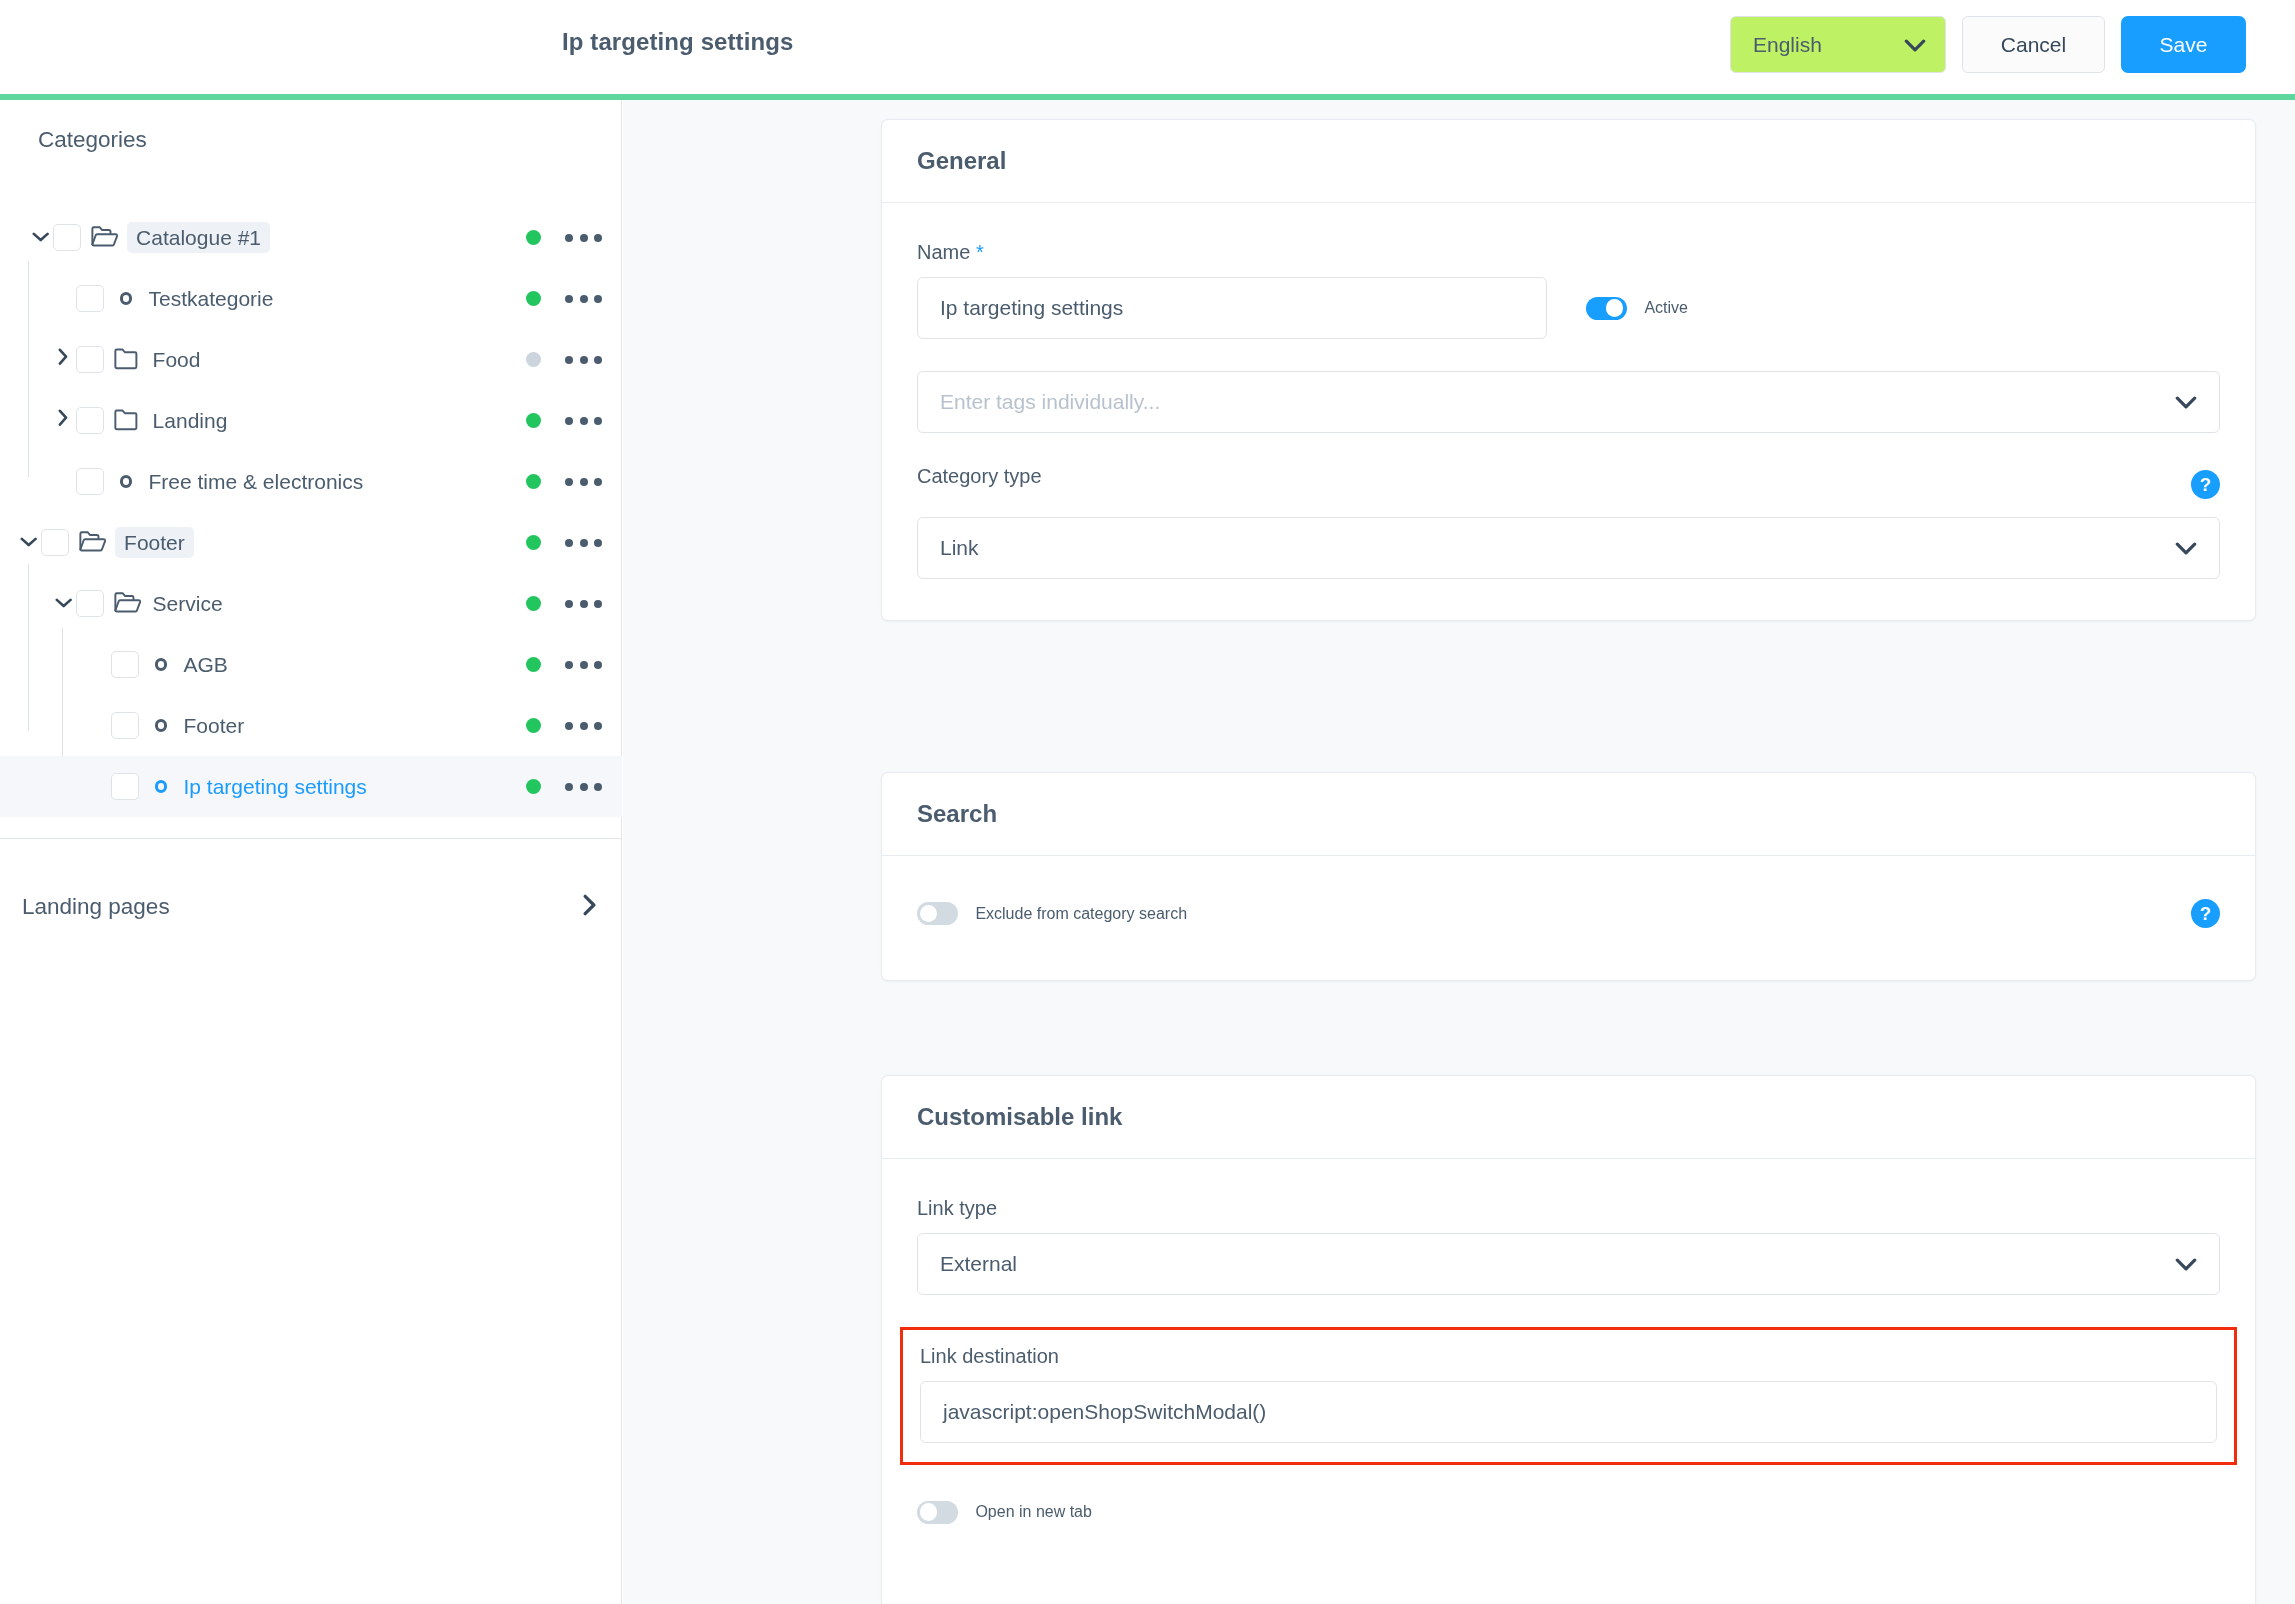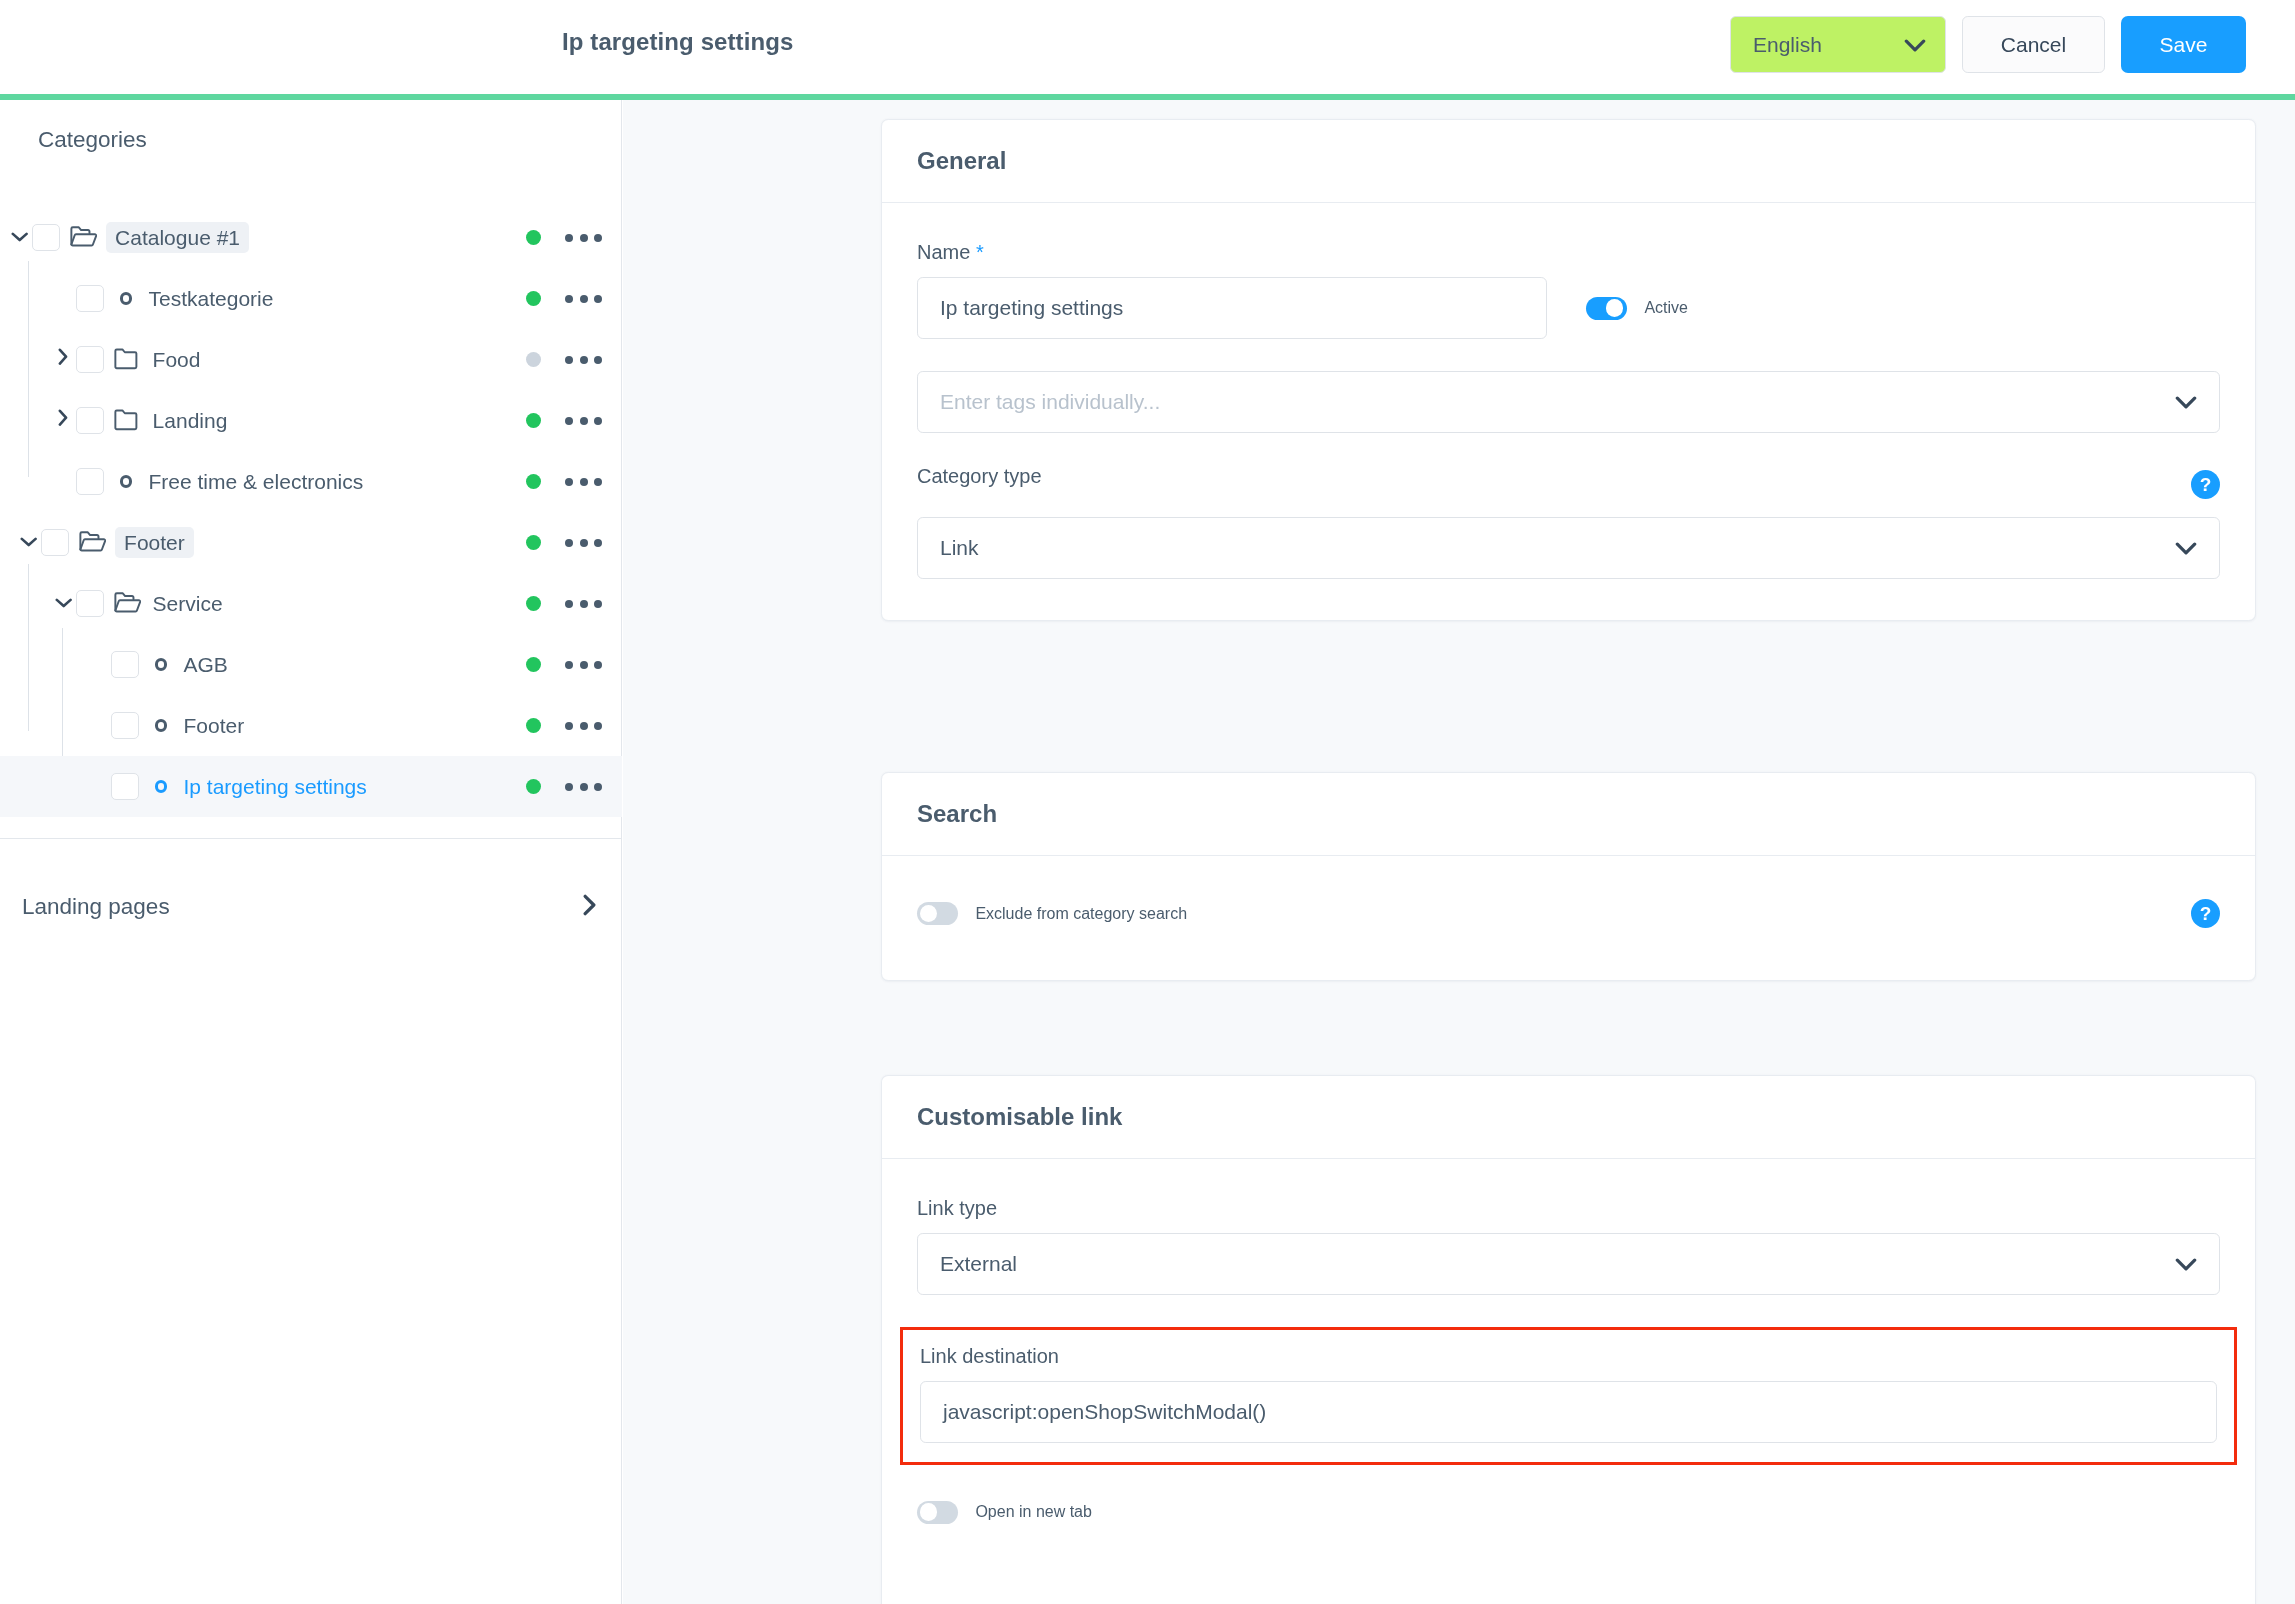--- a/index.html
+++ b/index.html
@@ -253,21 +253,21 @@
           <path d="M3 3l12 12L27 3" stroke="#37485a" stroke-width="4.5" stroke-linecap="round" stroke-linejoin="round"></path>
         </svg>
     </span>
   </div>
 
   <div class="rail" style="left:27.5px; top:161px; height:216px;"></div>
   <div class="rail" style="left:27.5px; top:464px; height:167px;"></div>
   <div class="rail" style="left:62px; top:528px; height:162px;"></div>
 
   <div class="tree" id="tree">
-      <div class="tree-row" style="padding-left: 7px; text-align: center;">
+      <div class="tree-row" style="padding-left: 28px; text-align: center;">
         <span class="twisty"><svg width="17.4" height="11" viewBox="0 0 24 15" fill="none">
             <path d="M2.5 2.5L12 11l9.5-8.5" stroke="#37485a" stroke-width="3.6" stroke-linecap="round" stroke-linejoin="round"></path>
           </svg></span>
         <span class="cbx"></span>
         <span class="ico-folder-open"><svg width="27.5" height="23" viewBox="0 0 24 20" fill="none">
             <path d="M1.2 17V3.2A1.2 1.2 0 012.4 2h5.3l2 2.4h6.1a1.2 1.2 0 011.2 1.2v1.6" stroke="#4a5c6d" stroke-width="1.7" stroke-linecap="round" stroke-linejoin="round"></path>
             <path d="M1.2 17l2.9-8.1a1.2 1.2 0 011.1-.8h16.4a1.2 1.2 0 011.15 1.55L20 17a1.2 1.2 0 01-1.15.85H2.4A1.2 1.2 0 011.2 17z" stroke="#4a5c6d" stroke-width="1.7" stroke-linecap="round" stroke-linejoin="round"></path>
           </svg></span>
         <span class="tree-label chip">Catalogue #1</span>
         <span class="tree-right">

